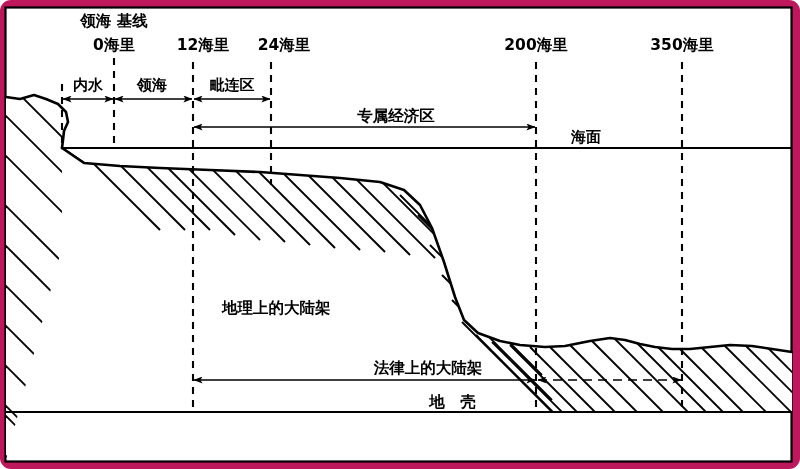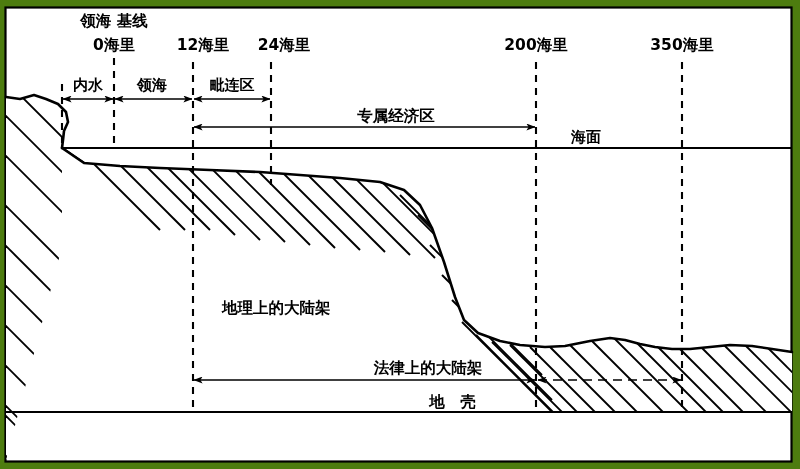--- a/index.html
+++ b/index.html
@@ -1,18 +1,18 @@
 <!DOCTYPE html>
 <html><head>
 <meta charset="utf-8">
 <style>
   html,body{margin:0;padding:0;background:#ffffff;}
   body{width:800px;height:469px;overflow:hidden;
        font-family:"DejaVu Sans","Liberation Sans",sans-serif;}
-  #stage{position:relative;width:800px;height:469px;background:#4d7c0f;}
+  #stage{position:relative;width:800px;height:469px;background:#be185d;border-radius:11px;}
   svg{display:block;}
   .lbl{font-family:"DejaVu Sans","Liberation Sans",sans-serif;
        font-weight:700;fill:#000;}
   .lbl-16{font-size:15.5px;}
   .lbl-15{font-size:15px;}
 </style>
 </head>
 <body>
 
 <div id="stage">

